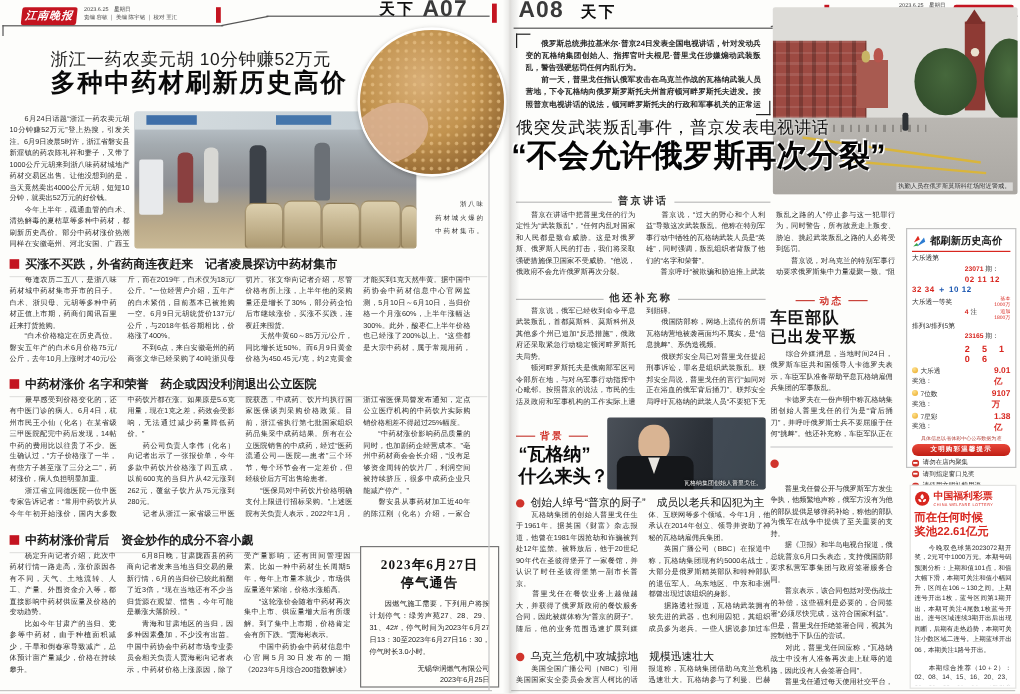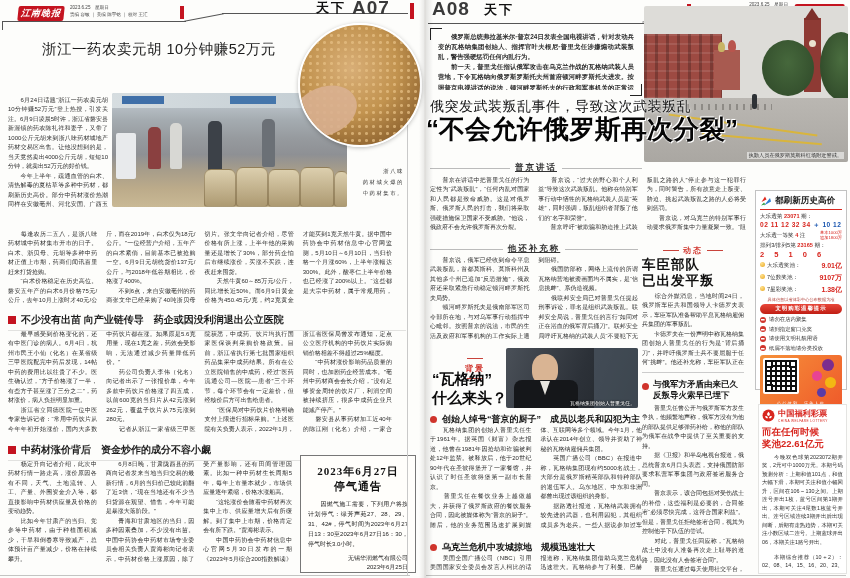--- a/index.html
+++ b/index.html
@@ -25,43 +25,43 @@
              text-shadow:0 0 2px #fff,1px 1px 0 #fff,-1px -1px 0 #fff;}
   .bodytxt{font-size:6px;line-height:1.58;color:#2b2b2b;text-align:justify;white-space:pre-line;overflow:hidden;}
   .sechead{display:flex;align-items:center;gap:5px;border-bottom:1px solid #e2e2e0;padding-bottom:3px;}
   .sechead .sq{width:8px;height:8px;background:#c41420;flex:0 0 auto;}
   .sechead .t{font-size:10px;font-weight:bold;color:#1e1e1e;white-space:nowrap;}
   .cols2{column-count:2;column-gap:9px;}
   .cols3{column-count:3;column-gap:9px;}
   .cols4{column-count:4;column-gap:9px;}
   .seclbl{display:flex;align-items:center;gap:5px;}
   .seclbl .ln{flex:1;height:1px;background:#bbb;}
-  .seclbl .tx{font-size:8.5px;font-weight:bold;color:#333;letter-spacing:2px;text-decoration:underline;}
+  .seclbl .tx{font-size:8.5px;font-weight:bold;color:#333;letter-spacing:2px;}
   .minilbl{display:flex;align-items:center;gap:4px;}
   .minilbl .ln{width:16px;height:1px;background:#c9433b;}
   .minilbl .tx{font-size:8px;font-weight:bold;color:#d0342c;letter-spacing:2px;}
   .capt{font-size:5.2px;color:#333;}
   .notice{border:1.5px solid #777;background:#fffefb;padding:8px 7px;box-sizing:border-box;}
   .notice .nt{font-family:"Liberation Serif","DejaVu Serif",serif;font-weight:bold;font-size:11px;color:#111;
               text-align:center;line-height:1.35;letter-spacing:1px;}
   .notice .nb{font-size:6px;line-height:1.7;color:#222;text-align:justify;margin-top:5px;white-space:pre-line;}
   .notice .ns{font-size:6px;color:#222;text-align:right;margin-top:4px;line-height:1.6;}
   .adbox{background:#fff;border:1px solid #c2c2c2;box-sizing:border-box;padding:4px;}
   .lotline{font-size:5.6px;color:#2d2d2d;line-height:1.6;}
-  .red{color:#d8261f;font-weight:bold;}
+  .red{color:#d8261f;font-weight:bold;margin-left:44px;}
   .blue{color:#1a56b0;font-weight:bold;}
   .poolrow{display:flex;align-items:center;justify-content:space-between;font-size:5.6px;color:#333;margin-top:2px;}
   .coin{width:5px;height:5px;border-radius:50%;background:radial-gradient(circle at 35% 30%,#ffe08a,#e8a825);display:inline-block;margin-right:2px;}
   .tiprow{display:flex;align-items:center;gap:3px;margin-top:2.5px;}
   .tipico{width:6px;height:6px;border-radius:50%;flex:0 0 auto;
           background:linear-gradient(#fff,#fff) center/60% 1.5px no-repeat,#d0342c;}
   .tiptx{font-size:5.4px;color:#333;white-space:nowrap;}
   .subhead{display:flex;align-items:center;gap:5px;}
   .subhead .dot{width:7px;height:7px;border-radius:50%;background:#d0342c;flex:0 0 auto;}
-  .subhead .t{font-size:9px;font-weight:bold;color:#151515;white-space:nowrap;}
+  .subhead .t{font-size:9px;font-weight:normal;color:#151515;white-space:nowrap;}
   .photocap-v{font-size:5.4px;color:#333;line-height:2;letter-spacing:1.5px;text-align:right;}
   .bag{position:absolute;background:linear-gradient(180deg,#dccfae,#ad9a72);border:1px solid rgba(110,92,55,.45);
        border-radius:7px 7px 3px 3px;}
   .person{position:absolute;border-radius:5px 5px 2px 2px;}
   .qr{width:36px;height:36px;background:#fff;padding:2px;box-sizing:border-box;position:relative;border-radius:2px;}
   .qrpat{width:100%;height:100%;
      background:repeating-linear-gradient(90deg,#111 0 2px,transparent 2px 5px),
                 repeating-linear-gradient(0deg,#111 0 2px,#fff 2px 5px);}
   .qc{position:absolute;width:8px;height:8px;border:2px solid #111;background:#fff;box-sizing:border-box;}
   .ball{border-radius:50%;position:absolute;}
@@ -79,20 +79,21 @@
   <div class="abs redbar" style="left:180px;top:6px;width:4px;height:13px;"></div>
   <div class="abs rule" style="left:2px;top:21px;width:184px;"></div>
   <div class="abs" style="left:2px;top:21px;width:1px;height:9px;background:#555;"></div>
   <div class="abs rule" style="left:184px;top:17px;width:40px;transform:rotate(-11deg);"></div>
   <div class="abs rule" style="left:222px;top:13px;width:186px;"></div>
   <div class="abs secname" style="left:316px;top:-1px;">天下</div>
   <div class="abs pageno" style="left:352px;top:-3px;">A07</div>
   <div class="abs redbar" style="left:410px;top:3px;width:4px;height:16px;"></div>
 
   <div class="abs kicker" style="left:42px;top:40px;">浙江一药农卖元胡 10分钟赚52万元</div>
+  <div class="abs headline1" style="left:42px;top:55px;">多种中药材刷新历史高价</div>
 
   <div class="abs bodytxt" style="left:8px;top:96px;width:100px;height:112px;">　　6月24日话题“浙江一药农卖元胡10分钟赚52万元”登上热搜，引发关注。6月9日凌晨5时许，浙江省磐安县新渥镇的药农陈礼祥和妻子，又带了1000公斤元胡来到浙八味药材城地产药材交易区出售。让他没想到的是，当天竟然卖出4000公斤元胡，短短10分钟，就卖出52万元的好价钱。
 　　今年上半年，疏通血管的白术、清热解毒的夏枯草等多种中药材，都刷新历史高价。部分中药材涨价热潮同样在安徽亳州、河北安国、广西玉林、成都荷花池等全国四大药材专业市场蔓延。不少业内人士称历史上“最疯狂的一年”，中药材“牛市”或许已到。</div>
 
   <div class="abs" style="left:112px;top:93px;width:235px;height:114px;overflow:hidden;border-radius:2px;
        background:linear-gradient(180deg,#c3cdd3 0%,#b6bec4 12%,#a4abb0 24%,#969a9e 40%,#8e9094 54%,#a79d8a 68%,#bcab8a 84%,#c9b995 100%);">
     <span class="abs" style="left:0;top:0;width:100%;height:15px;background:linear-gradient(90deg,#d6dde0,#c2ccd2);"></span>
     <span class="abs" style="left:10px;top:3px;width:42px;height:8px;background:#3f6fa8;"></span>
     <span class="abs" style="left:118px;top:3px;width:46px;height:8px;background:#4576ab;"></span>
     <span class="abs" style="left:4px;top:40px;width:20px;height:46px;background:#e8eaec;border-radius:2px;"></span>
@@ -114,28 +115,32 @@
        background-image:radial-gradient(#e7c186 1.2px,transparent 1.8px);background-size:7px 7px;opacity:.7;"></span>
     <span class="abs" style="left:-8px;bottom:10px;width:66px;height:48px;background:#d9b090;border-radius:50%;transform:rotate(-22deg);opacity:.9;"></span>
   </div>
 
   <div class="abs photocap-v" style="left:348px;top:166px;width:56px;">
     <div>浙八味</div>
     <div>药材城火爆的</div>
     <div>中药材集市。</div>
   </div>
 
+  <div class="abs sechead" style="left:8px;top:213px;width:398px;">
+    <span class="sq"></span>
+    <span class="t">买涨不买跌，外省药商连夜赶来　记者凌晨探访中药材集市</span>
+  </div>
   <div class="abs bodytxt cols4" style="left:8px;top:230px;width:384px;height:80px;">　　每逢农历二五八，是浙八味药材城中药材集市开市的日子。白术、浙贝母、元胡等多种中药材正值上市期，药商们闻讯百里赶来打货抢购。
 　　“白术价格稳定在历史高位。磐安五年产的白术6月价格75元/公斤，去年10月上涨时才40元/公斤，而在2019年，白术仅为18元/公斤。”一位经营户介绍，五年产的白术紧俏，目前基本已被抢购一空。6月9日元胡统货价137元/公斤，与2018年低谷期相比，价格涨了400%。
 　　不到6点，来自安徽亳州的药商张文华已经采购了40吨浙贝母切片。张文华向记者介绍，尽管价格有所上涨，上半年他的采购量还是增长了30%，部分药企怕后市继续涨价，买涨不买跌，连夜赶来囤货。
 　　天然牛黄60～85万元/公斤，同比增长近50%。而6月9日黄金价格为450.45元/克，约2克黄金才能买到1克天然牛黄。据中国中药协会中药材信息中心官网监测，5月10日～6月10日，当归价格一个月涨60%，上半年涨幅达300%。此外，酸枣仁上半年价格也已经涨了200%以上。“这些都是大宗中药材，属于常规用药，近两年都出现疯涨情况。”杨定升表示。</div>
 
   <div class="abs sechead" style="left:8px;top:313px;width:398px;">
     <span class="sq"></span>
-    <span class="t">不少没有出苗 向产业链传导　药企或因没利润退出公立医院</span>
+    <span class="t">中药材涨价 名字和荣誉　药企或因没利润退出公立医院</span>
   </div>
   <div class="abs bodytxt cols4" style="left:8px;top:330px;width:384px;height:108px;">　　最早感受到价格变化的，还有中医门诊的病人。6月4日，杭州市民王小仙（化名）在某省级三甲医院配完中药后发现，14帖中药的费用比以往贵了不少。医生确认过，“方子价格涨了一半，有些方子甚至涨了三分之二”，药材涨价，病人负担明显加重。
 　　浙江省立同德医院一位中医专家告诉记者：“常用中药饮片从今年年初开始涨价，国内大多数中药饮片都在涨。如果原是5.6克用量，现在1克之差，药效会受影响，无法通过减少药量降低药价。”
 　　药公司负责人李伟（化名）向记者出示了一张报价单，今年多款中药饮片价格涨了四五成，以前600克的当归片从42元涨到262元，覆盆子饮片从75元涨到280元。
 　　记者从浙江一家省级三甲医院获悉，中成药、饮片均执行国家医保谈判采购价格政策。目前，浙江省执行第七批国家组织药品集采中成药结果。所有在公立医院销售的中成药，经过“医药流通公司—医院—患者”三个环节，每个环节会有一定差价，但经核价后方可出售给患者。
 　　“医保局对中药饮片价格明确支付上限进行招标采购。”上述医院有关负责人表示，2022年1月，浙江省医保局曾发布通知，定点公立医疗机构的中药饮片实际购销价格相差不得超过25%幅度。
 　　“中药材涨价影响药品质量的同时，也加剧药企经营成本。”亳州中药材商会会长介绍，“没有足够资金周转的饮片厂，利润空间被持续挤压，很多中成药企业只能减产停产。”
 　　磐安县从事药材加工近40年的陈江刚（化名）介绍，一家合作多年的止咳药企业告诉他，“现在元胡价格太高，照原药价算已亏损，产品没利润就不能生产了。”
 　　2月20日，甘肃发布的药品短缺通知中，38种药品因原材料价格飞涨标注为“企业生产成本上涨”。辽宁、江苏、安徽、广西、山西、宁夏等地也均发布过药品短缺问题，这些药退出当地公立医院采购。</div>
 
@@ -201,21 +206,21 @@
     <span class="abs" style="left:118px;top:34px;width:52px;height:56px;background:radial-gradient(ellipse at 50% 40%,#46683c,#35512e 70%);border-radius:50%;"></span>
     <span class="abs" style="left:176px;top:26px;width:42px;height:68px;background:radial-gradient(ellipse at 50% 40%,#4a6d3f,#334e2c 70%);border-radius:50%;"></span>
     <span class="abs" style="left:0;top:92px;width:100%;height:64px;background:linear-gradient(180deg,#bab7b2,#aaa7a2);"></span>
     <span class="abs" style="left:24px;top:118px;width:150px;height:2px;background:#d9b53c;transform:rotate(8deg);"></span>
     <span class="abs" style="left:58px;top:132px;width:120px;height:2px;background:#d9b53c;transform:rotate(5deg);"></span>
     <span class="abs" style="left:8px;top:98px;width:120px;height:6px;background:repeating-linear-gradient(90deg,#8e8b86 0 2px,transparent 2px 7px);"></span>
     <span class="abs" style="left:108px;top:88px;width:5px;height:15px;background:#2e3236;border-radius:2px;"></span>
     <span class="abs capt" style="right:4px;bottom:3px;background:rgba(255,255,255,.55);padding:0 2px;">执勤人员在俄罗斯莫斯科红场附近警戒。</span>
   </div>
 
-  <div class="abs kicker2" style="left:4px;top:98px;">俄突发武装叛乱事件，导致这次武装叛乱</div>
+  <div class="abs kicker2" style="left:4px;top:98px;">俄突发武装叛乱事件，普京发表电视讲话</div>
   <div class="abs headline2" style="left:0px;top:112px;text-align:center;">“不会允许俄罗斯再次分裂”</div>
 
   <div class="abs seclbl" style="left:4px;top:162px;width:212px;">
     <span class="ln"></span>
     <span class="tx">普京讲话</span>
     <span class="ln"></span>
   </div>
   <div class="abs bodytxt cols3" style="left:4px;top:176px;width:316px;height:64px;">　　普京在讲话中把普里戈任的行为定性为“武装叛乱”，“任何内乱对国家和人民都是致命威胁。这是对俄罗斯、俄罗斯人民的打击，我们将采取强硬措施保卫国家不受威胁。”他说，俄政府不会允许俄罗斯再次分裂。
 　　普京说，“过大的野心和个人利益”导致这次武装叛乱。他称在特别军事行动中牺牲的瓦格纳武装人员是“英雄”，同时强调，叛乱组织者背叛了他们的“名字和荣誉”。
 　　普京呼吁“被欺骗和胁迫推上武装叛乱之路的人”停止参与这一犯罪行为，同时警告，所有故意走上叛变、胁迫、挑起武装叛乱之路的人必将受到惩罚。
@@ -240,32 +245,28 @@
   <div class="abs" style="left:216px;top:257px;width:102px;font-size:13.5px;font-weight:900;color:#101010;line-height:1.2;letter-spacing:1px;">
     <div>车臣部队</div>
     <div>已出发平叛</div>
   </div>
   <div class="abs bodytxt" style="left:216px;top:292px;width:102px;height:74px;">　　综合外媒消息，当地时间24日，俄罗斯车臣共和国领导人卡德罗夫表示，车臣军队准备帮助平息瓦格纳雇佣兵集团的军事叛乱。
 　　卡德罗夫在一份声明中称瓦格纳集团创始人普里戈任的行为是“背后捅刀”，并呼吁俄罗斯士兵不要屈服于任何“挑衅”。他还补充称，车臣军队正在叛乱爆发地区开进。</div>
   <div class="abs" style="left:216px;top:372px;width:102px;height:1px;background:#ccc;"></div>
 
   <div class="abs" style="left:216px;top:379px;width:102px;">
     <span class="abs" style="left:0;top:4px;width:7px;height:7px;border-radius:50%;background:#d0342c;"></span>
-    <div style="margin-left:11px;font-size:8.5px;font-weight:bold;color:#151515;line-height:1.35;">
-      <div>与俄军方矛盾由来已久</div>
-      <div>反叛导火索早已埋下</div>
-    </div>
   </div>
   <div class="abs bodytxt" style="left:216px;top:404px;width:102px;height:168px;">　　普里戈任曾公开与俄罗斯军方发生争执，他频繁地声称，俄军方没有为他的部队提供足够弹药补给，称他的部队为俄军在战争中提供了至关重要的支持。
 　　据《卫报》和半岛电视台报道，俄总统普京6月口头表态，支持俄国防部要求私营军事集团与政府签署服务合同。
 　　普京表示，该合同包括对受伤战士的补偿，这些福利是必要的，合同签署“必须尽快完成，这符合国家利益”。但是，普里戈任拒绝签署合同，视其为控制他手下队伍的尝试。
 　　对此，普里戈任回应称，“瓦格纳战士中没有人准备再次走上耻辱的道路，因此没有人会签署合同”。
 　　普里戈任通过每天使用社交平台，塑造了一个民粹主义、反精英的形象，其公众地位在瓦格纳……</div>
 
-  <div class="abs minilbl" style="left:4px;top:358px;width:90px;flex-direction:column;">
+  <div class="abs minilbl" style="left:4px;top:358px;width:90px;">
     <span class="ln"></span>
     <span class="tx">背景</span>
     <span class="ln"></span>
   </div>
   <div class="abs" style="left:6px;top:370px;width:76px;font-size:15px;font-weight:900;color:#0a0a0a;line-height:1.25;">
     <div>“瓦格纳”</div>
     <div>什么来头？</div>
   </div>
 
   <div class="abs" style="left:80px;top:348px;width:132px;height:60px;overflow:hidden;border-radius:2px;

